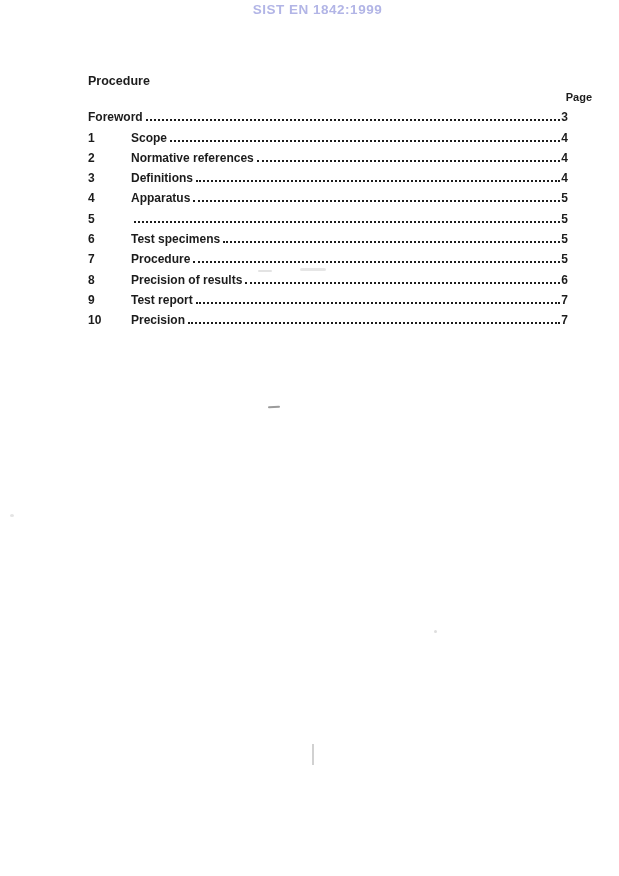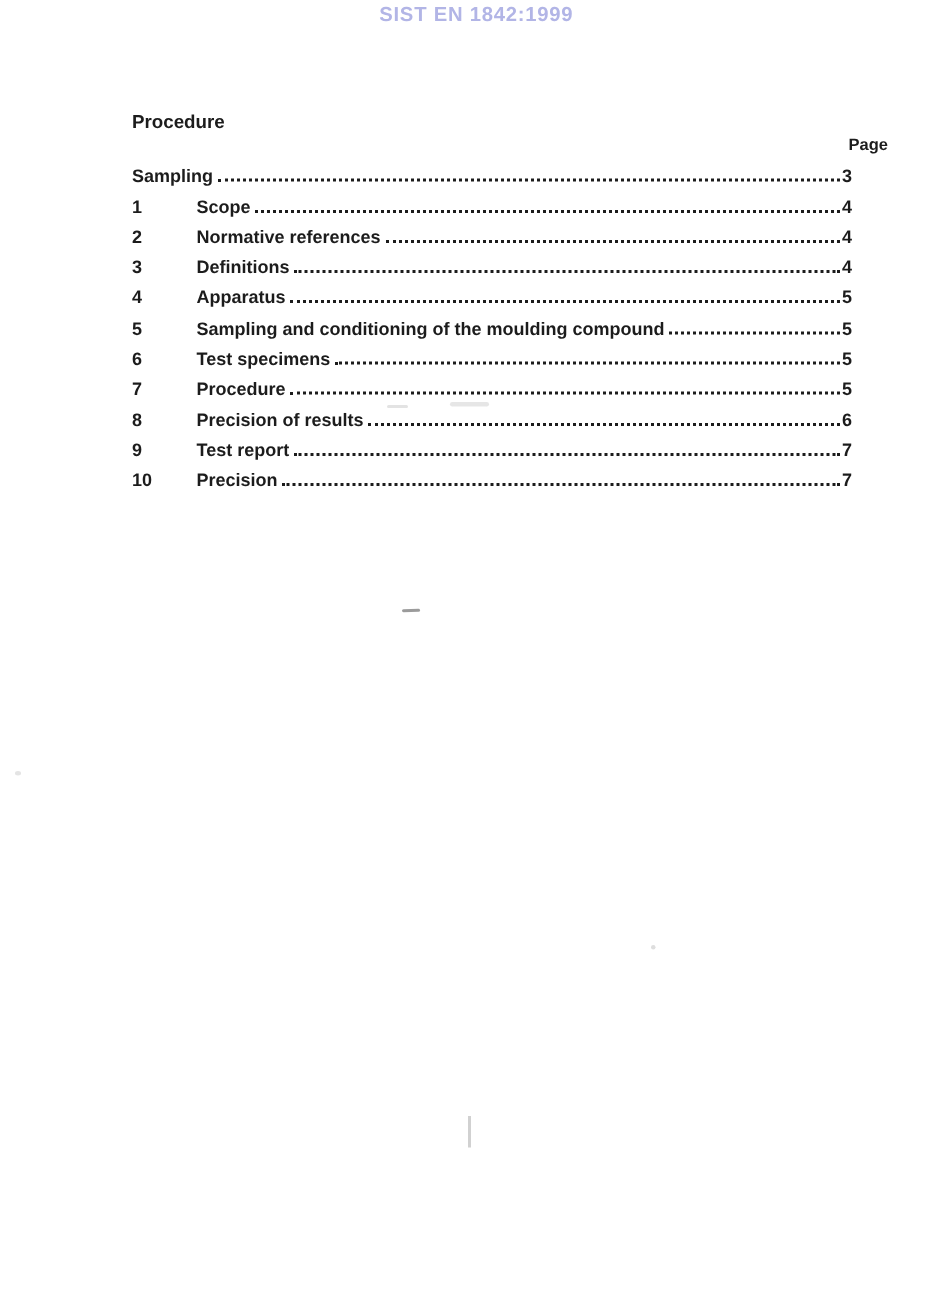--- a/index.html
+++ b/index.html
@@ -88,21 +88,21 @@
   <div class="watermark">SIST EN 1842:1999</div>
 
 
   <div class="contents-title">Procedure</div>
 
   <div class="page-col-label">Page</div>
 
   <div class="toc">
       <div class="toc-row">
 
-      <span class="toc-title">Sampling</span>
+      <span class="toc-title">Foreword</span>
       <span class="toc-leader"></span>
       <span class="toc-page">3</span>
     </div>
       <div class="toc-row">
       <span class="toc-num">1</span>
       <span class="toc-title">Scope</span>
       <span class="toc-leader"></span>
       <span class="toc-page">4</span>
     </div>
       <div class="toc-row">
@@ -118,21 +118,20 @@
       <span class="toc-page">4</span>
     </div>
       <div class="toc-row">
       <span class="toc-num">4</span>
       <span class="toc-title">Apparatus</span>
       <span class="toc-leader"></span>
       <span class="toc-page">5</span>
     </div>
       <div class="toc-row">
       <span class="toc-num">5</span>
-      <span class="toc-title">Sampling and conditioning of the moulding compound</span>
       <span class="toc-leader"></span>
       <span class="toc-page">5</span>
     </div>
       <div class="toc-row">
       <span class="toc-num">6</span>
       <span class="toc-title">Test specimens</span>
       <span class="toc-leader"></span>
       <span class="toc-page">5</span>
     </div>
       <div class="toc-row">

